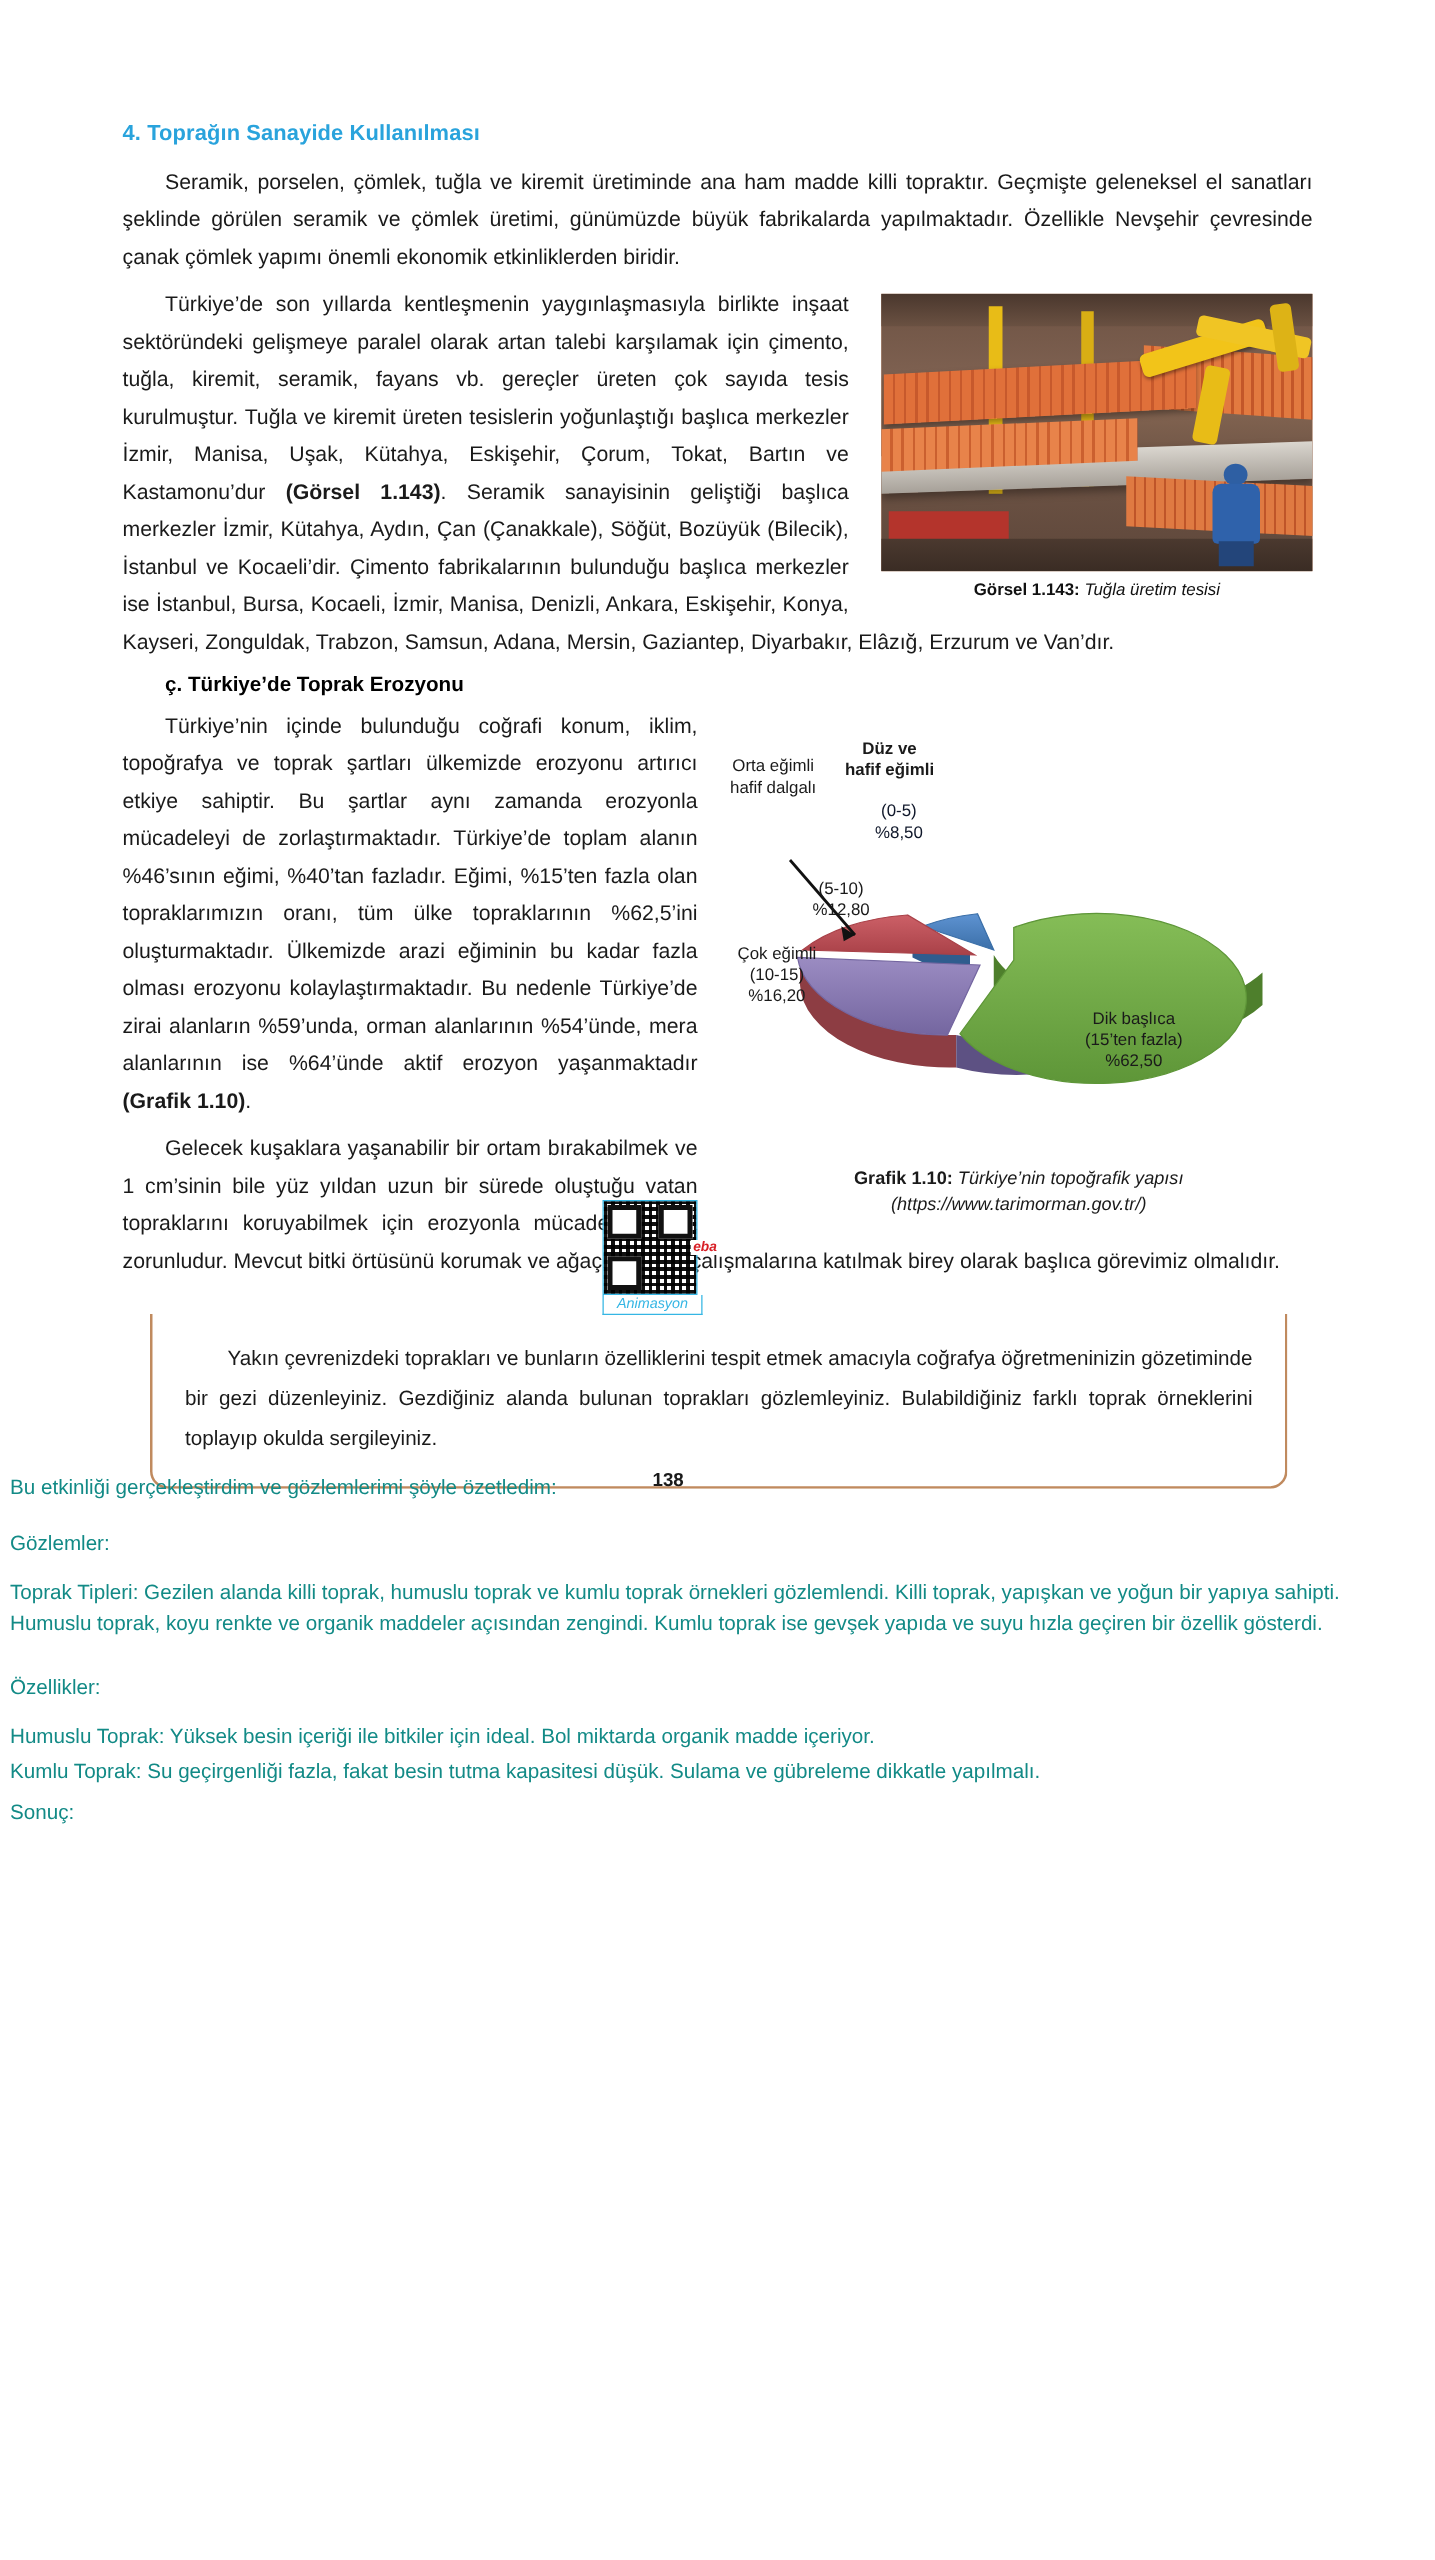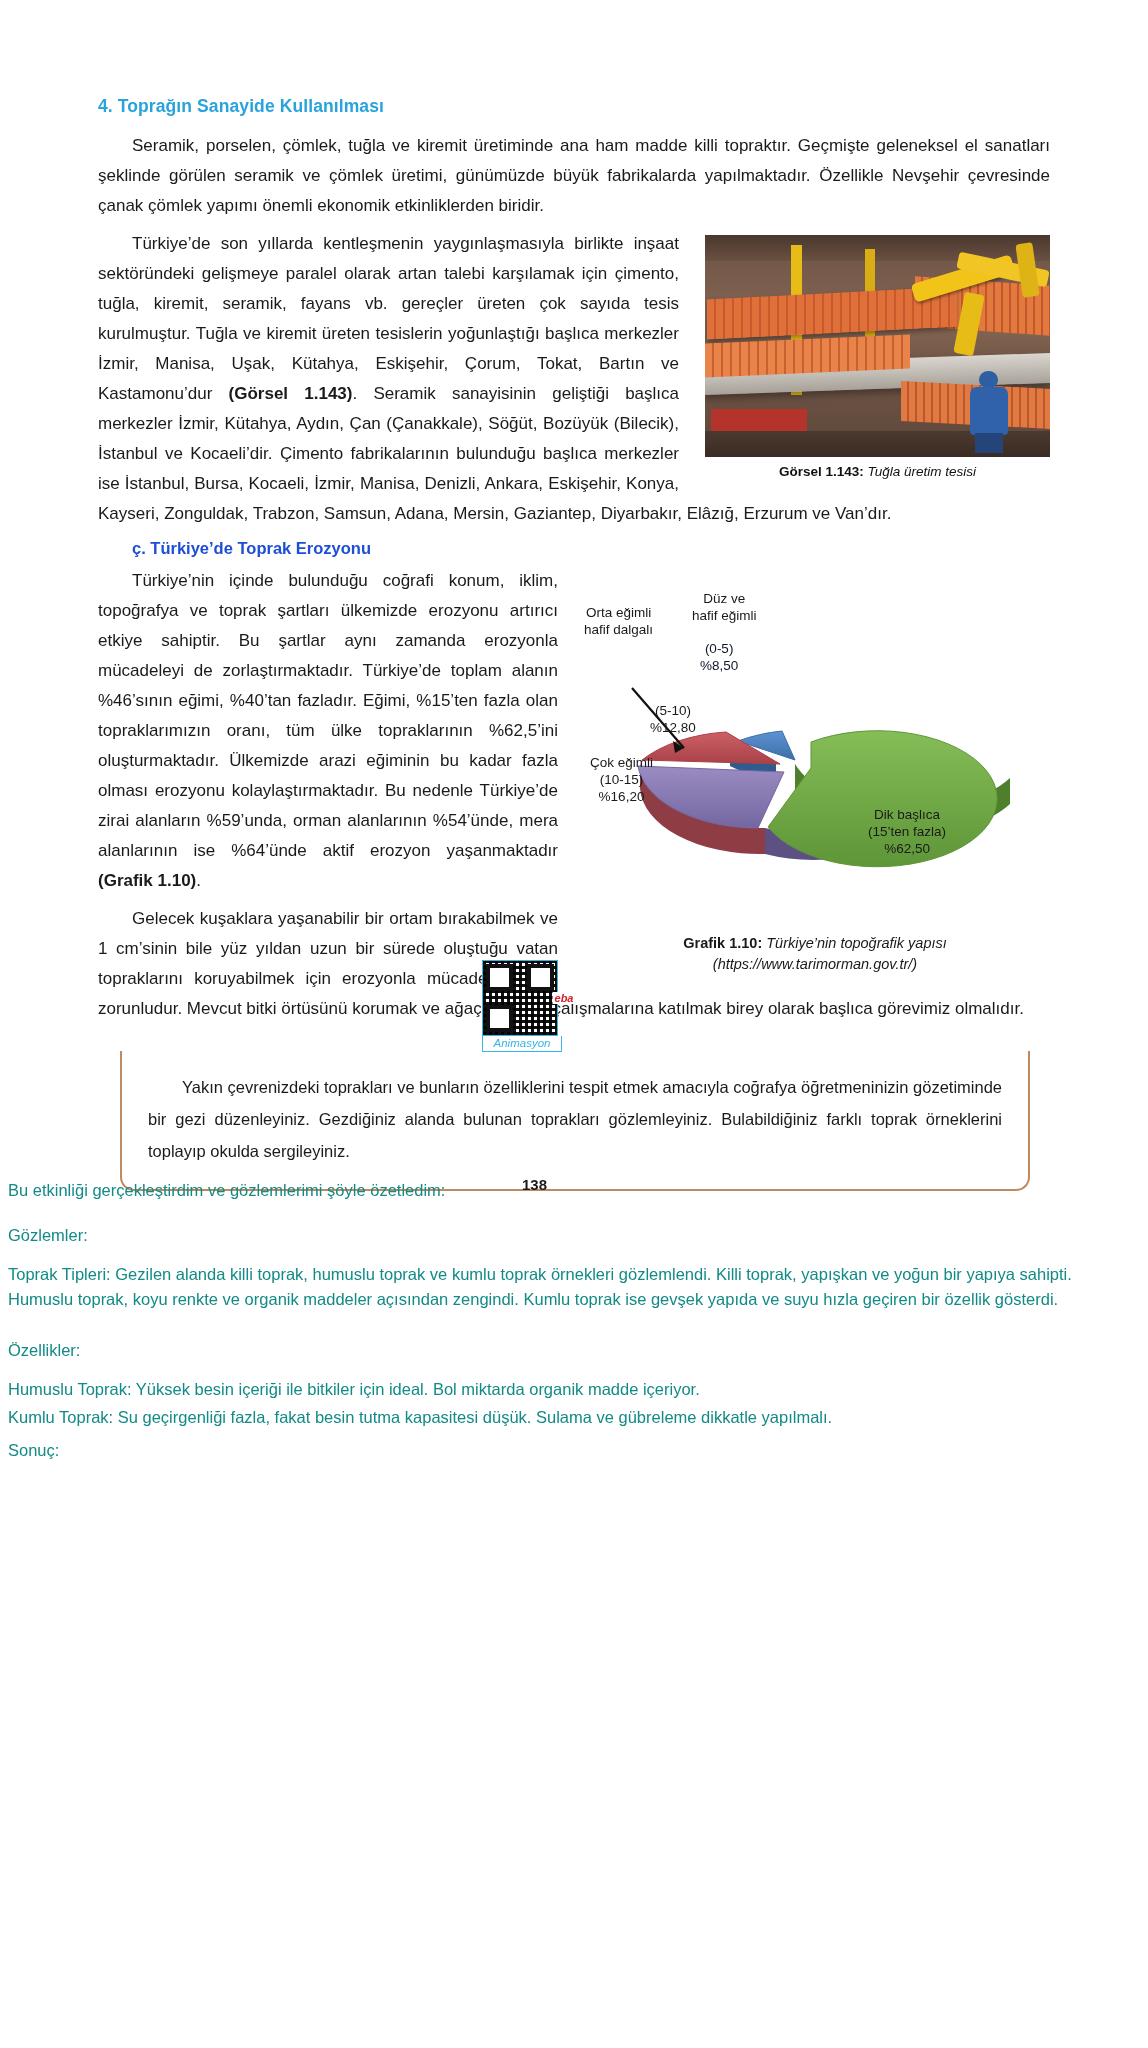--- a/index.html
+++ b/index.html
@@ -107,21 +107,21 @@
     text-align:center;
     color:#111;
     font-style:italic;
   }
   .photo-cap b{font-style:normal;font-weight:bold;}
 
   h3.sub-title{
     margin:10px 0 8px 34px;
     font-size:16.5px;
     font-weight:bold;
-    color:#1d4ed8;
+    color:#000000;
   }
 
   
   .chart-float{
     float:right;
     width:470px;
     margin:18px 0 6px 22px;
   }
   .chart-box{
     position:relative;
@@ -136,21 +136,21 @@
   .pie-svg{display:block;}
   .lbl{
     position:absolute;
     font-size:13.5px;
     line-height:17px;
     color:#1a1a1a;
     text-align:center;
     white-space:nowrap;
   }
   .lbl-orta{ left:4px;  top:20px; }
-  .lbl-duz { left:112px; top:6px;  }
+  .lbl-duz { left:96px; top:6px;font-weight:bold;  }
   .lbl-duzv{ left:120px; top:56px; color:#0f172a;text-align:center;}
   .chart-cap{
     margin-top:4px;
     font-size:14.5px;
     line-height:21px;
     text-align:center;
     font-style:italic;
   }
   .chart-cap b{font-style:normal;}
 

